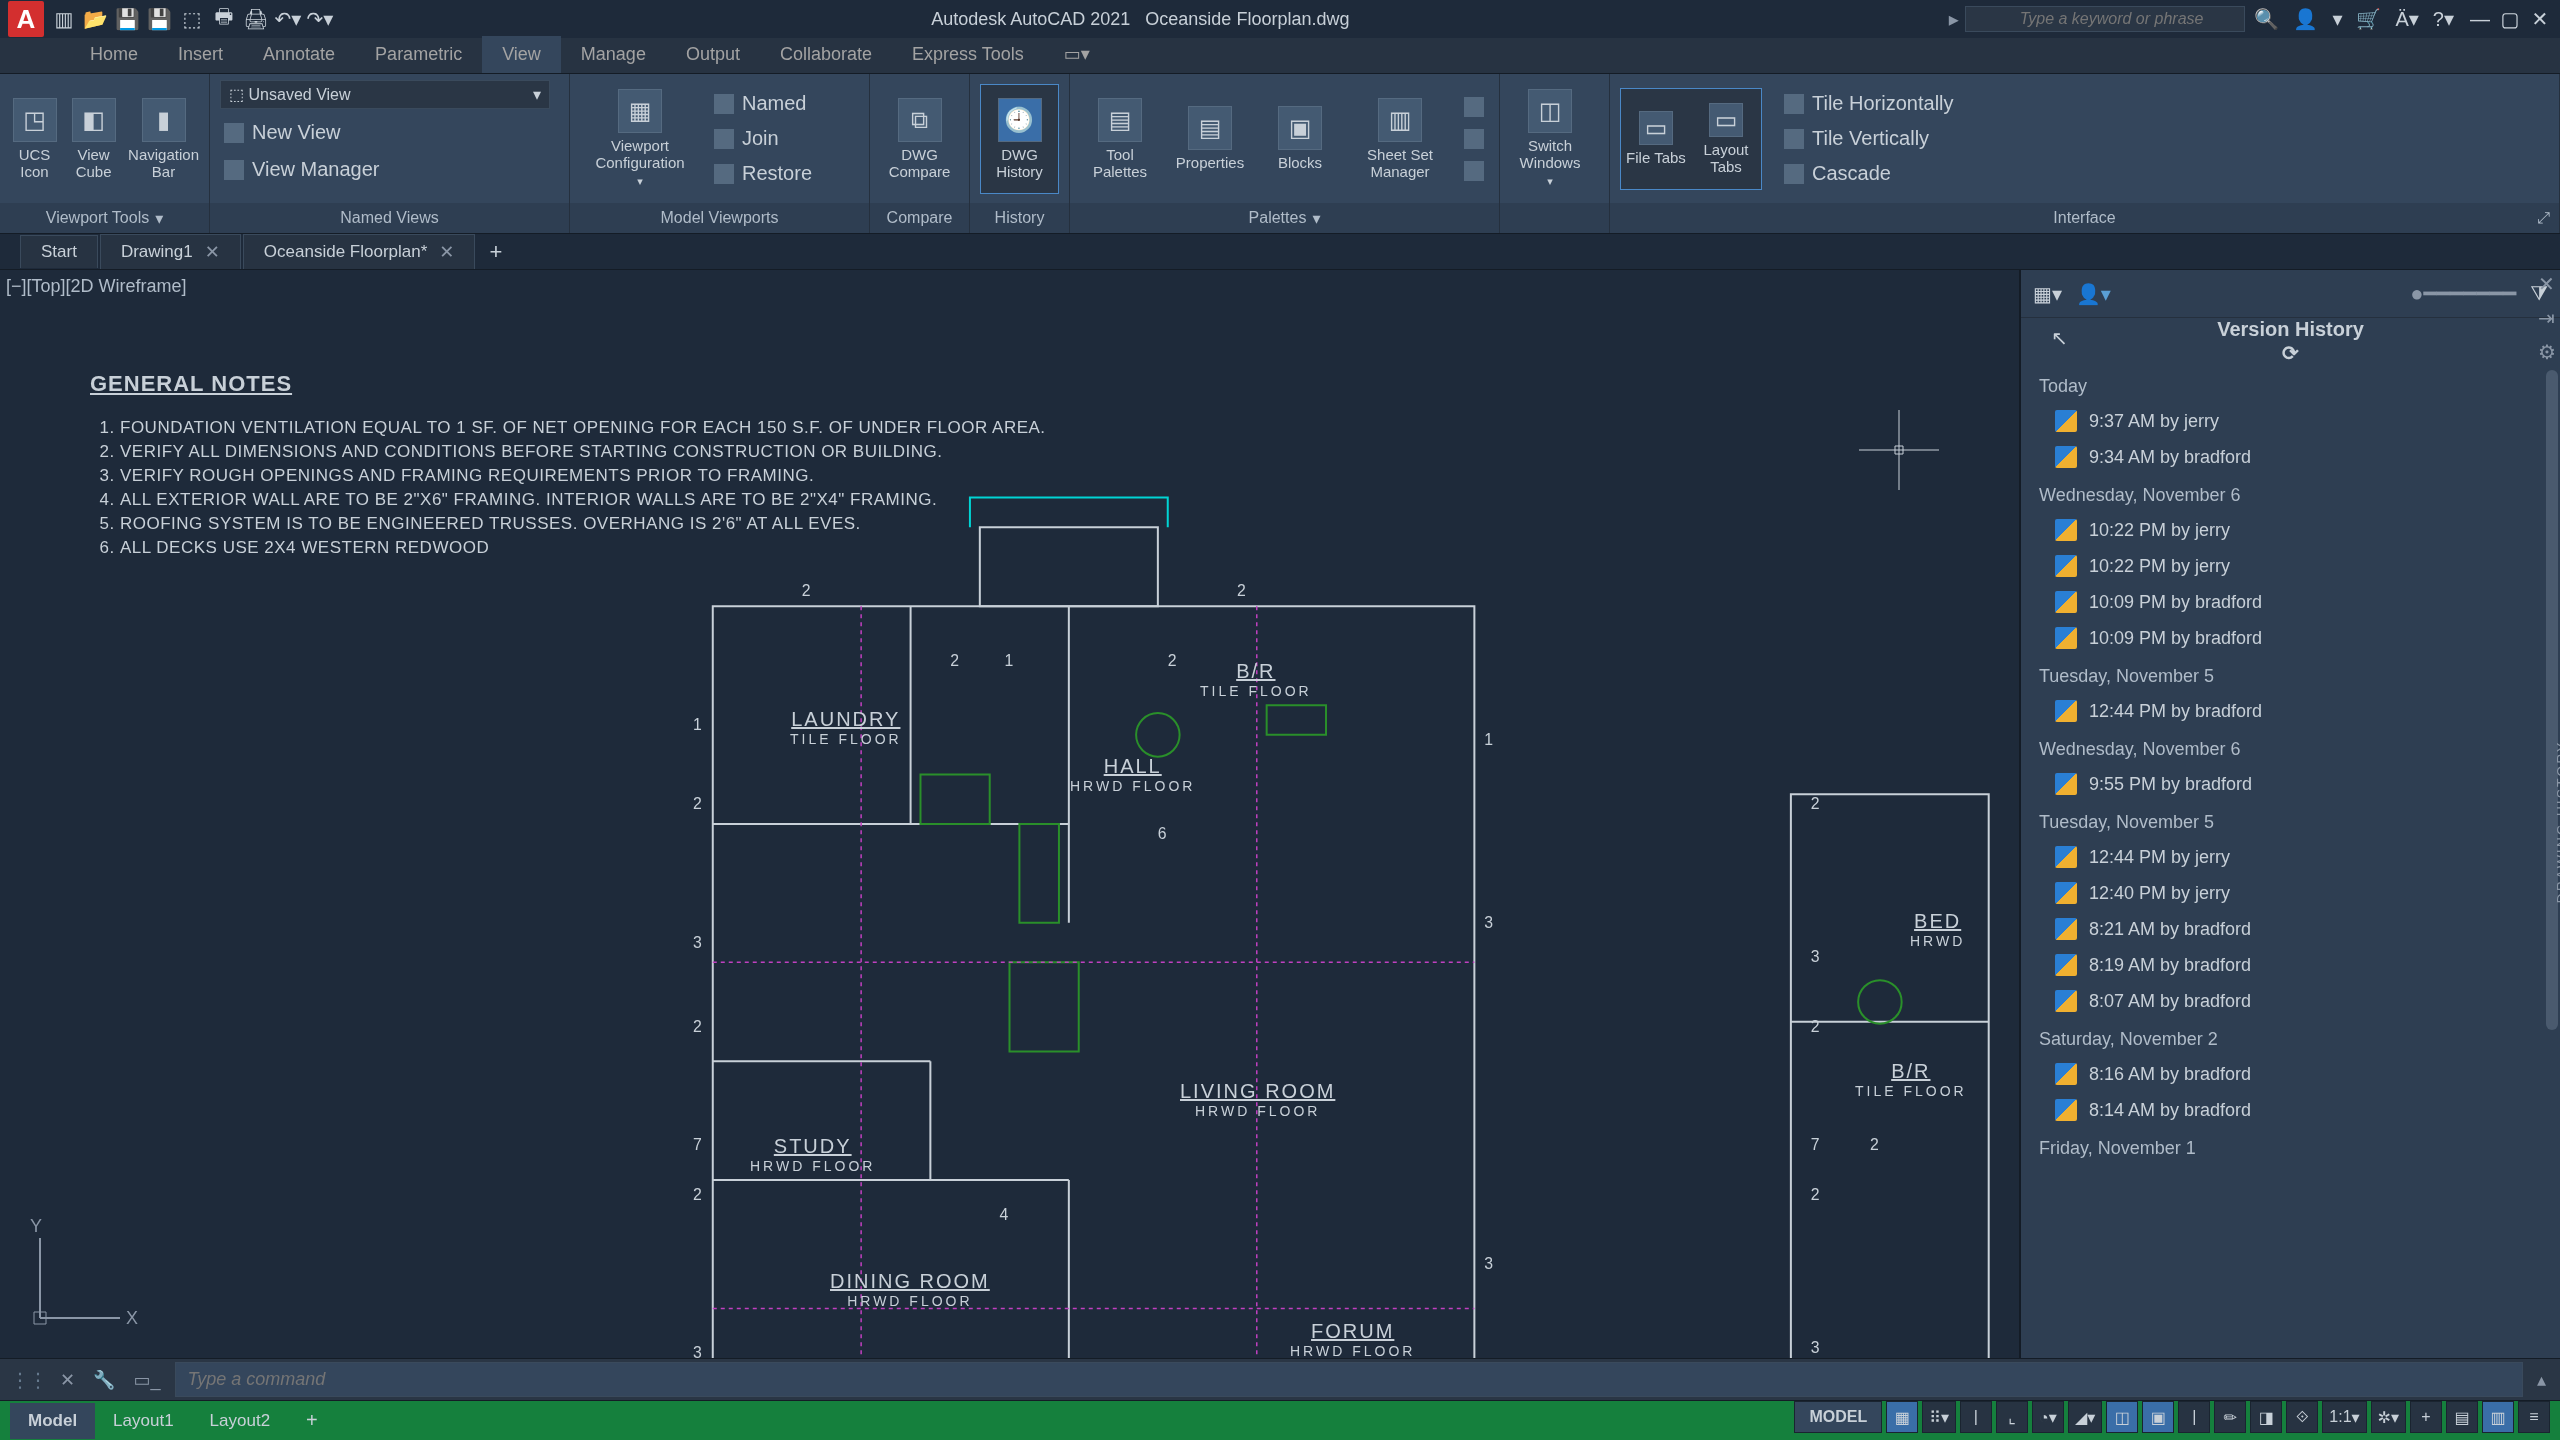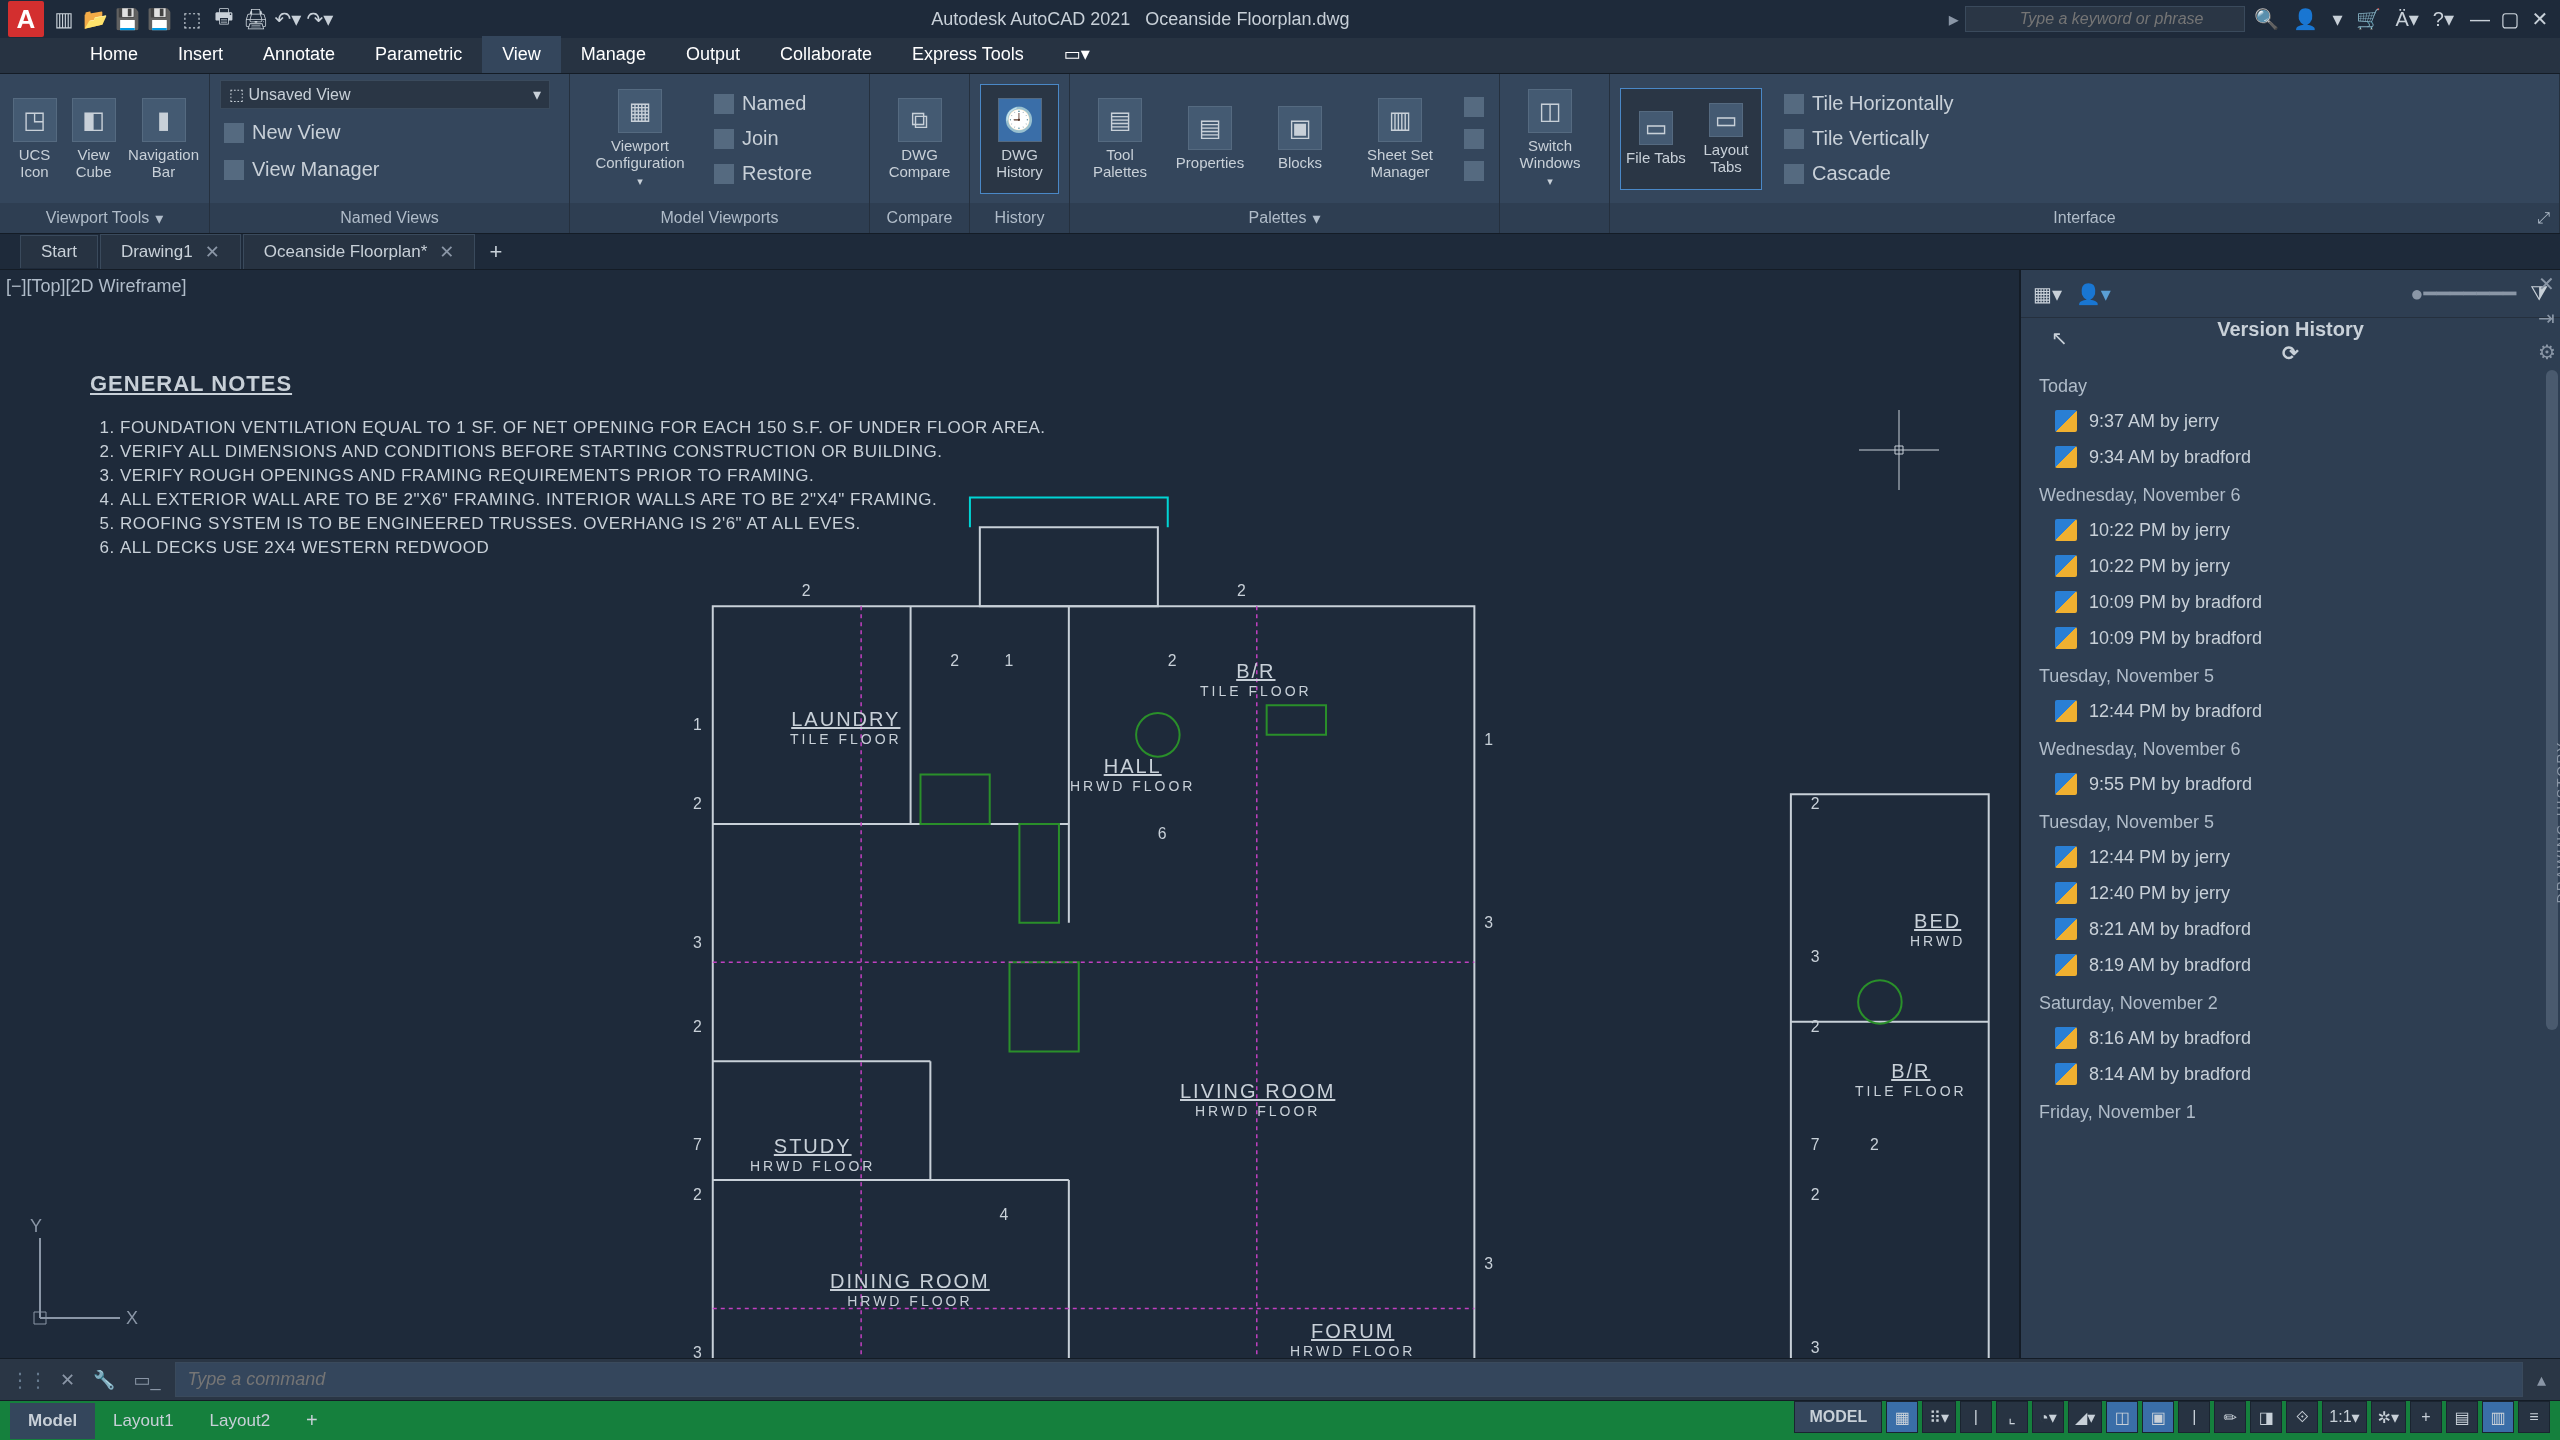--- a/index.html
+++ b/index.html
@@ -13,21 +13,21 @@
 .titlebar .title-center { flex: 1; text-align: center; color: #c8d0d8; font-size: 18px; }
 .titlebar .search-box { display:flex; align-items:center; background:#2a3645; border:1px solid #3a4a5c; height:26px; padding:0 6px; width: 280px;}
 .titlebar .search-box input { background:transparent; border:none; color:#8a96a6; font-style:italic; font-size:16px; width:100%; outline:none;margin-left:48px;}
 .titlebar .right-icons { display:flex; gap:14px; align-items:center; margin-left:10px;}
 .titlebar .right-icons .ricon { color:#c8d0d8; font-size:20px; }
 .titlebar .wincontrols { display:flex; gap:6px; margin-left: 14px;}
 .titlebar .wincontrols div { width:24px; height:24px; color:#c8d0d8; display:flex;align-items:center;justify-content:center;}
 
 
 .ribbon-tabs { height: 36px; background: #273342; display:flex; align-items:flex-end; padding-left: 70px; border-bottom:1px solid #141c26;}
-.ribbon-tab { padding: 8px 20px; color:#ffffff; font-size:18px; cursor:pointer;}
+.ribbon-tab { padding: 8px 20px; color:#a3a3a3; font-size:18px; cursor:pointer;}
 .ribbon-tab.active { background:#34465c; }
 
 
 .ribbon { height: 160px; background: #34465c; display:flex; border-bottom:1px solid #141c26;}
 .panel { border-right:1px solid #25303e; display:flex; flex-direction:column; }
 .panel-body { flex:1; display:flex; align-items:center; padding: 6px 10px; gap:10px;}
 .panel-title { height:30px; background:#2e3e52; text-align:center; color:#b0bcc9; font-size:16px; display:flex;align-items:center;justify-content:center; padding:0 10px; gap:6px;}
 .big-btn { display:flex; flex-direction:column; align-items:center; justify-content:center; width:80px; height:110px; gap:4px; text-align:center; font-size:15px; color:#c8d0d8;}
 .big-btn .bicon { width:44px; height:44px; background:#445a72; border:1px solid #556a80; display:flex;align-items:center;justify-content:center; font-size:24px;}
 .big-btn.active { background:#2a3645; border:1px solid #4a88c7; }
@@ -524,20 +524,24 @@
           <span>12:40 PM by jerry</span>
         </div>
         <div class="vh-entry">
           <div class="eicon"></div>
           <span>8:21 AM by bradford</span>
         </div>
         <div class="vh-entry">
           <div class="eicon"></div>
           <span>8:19 AM by bradford</span>
         </div>
+        <div class="vh-entry">
+          <div class="eicon"></div>
+          <span>8:07 AM by bradford</span>
+        </div>
         <div class="vh-date">Saturday, November 2</div>
         <div class="vh-entry">
           <div class="eicon"></div>
           <span>8:16 AM by bradford</span>
         </div>
         <div class="vh-entry">
           <div class="eicon"></div>
           <span>8:14 AM by bradford</span>
         </div>
         <div class="vh-date">Friday, November 1</div>

